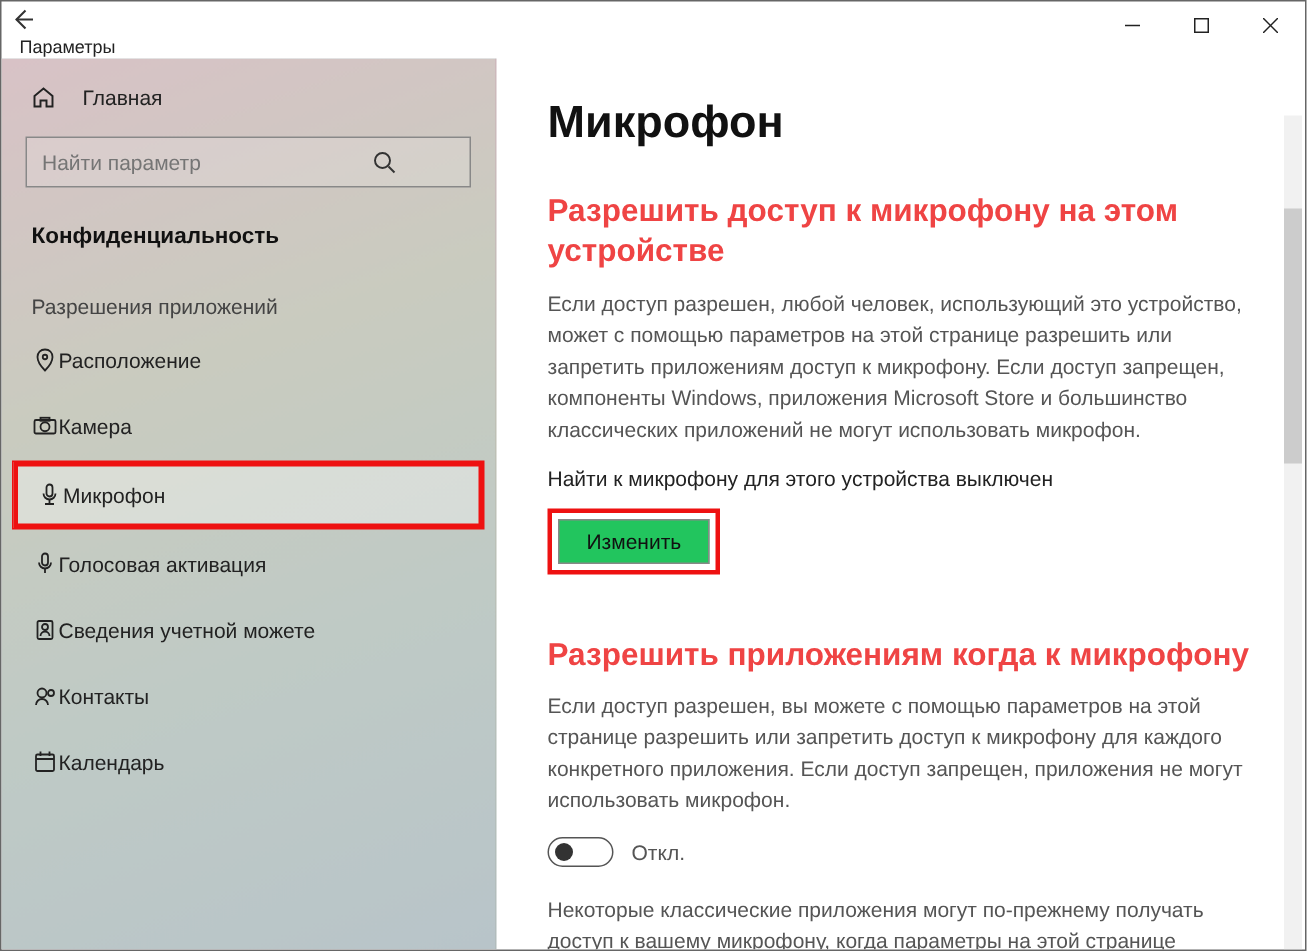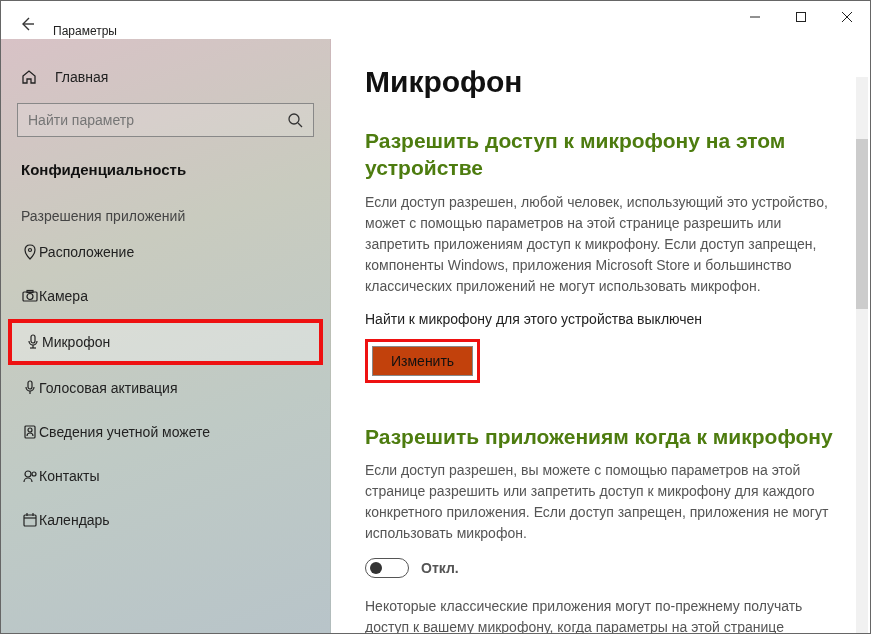--- a/index.html
+++ b/index.html
@@ -1,41 +1,41 @@
 <!DOCTYPE html>
 <html><head>
 <meta charset="utf-8">
 <style>
   * { box-sizing: border-box; margin: 0; padding: 0; }
   body { font-family: "Segoe UI", Tahoma, sans-serif; background:#fff; width:871px; height:634px; overflow:hidden; border:1px solid #666; position:relative;}
-  .titlebar { height:38px; display:flex; align-items:flex-end; padding-left:12px; border-bottom:1px solid transparent;}
+  .titlebar { height:38px; display:flex; align-items:flex-start; border-bottom:1px solid transparent;flex-direction:column;}
   .titlebar .back { width:28px; height:28px; display:flex; align-items:center; justify-content:center; color:#333;}
   .titlebar .title { font-size:12px; margin-left:12px; color:#222;}
   .win-controls { position:absolute; top:0; right:0; display:flex;}
   .win-controls div { width:46px; height:32px; display:flex; align-items:center; justify-content:center; color:#222; font-family:"Segoe MDL2 Assets", sans-serif;}
   .wrap { display:flex; height:calc(100% - 38px);}
-  .sidebar { width:330px; background:linear-gradient(160deg,#d8c2c6 0%, #c9cbbf 35%, #bfcac5 65%, #b8c4c9 100%); position:relative; padding-top:22px; border-right:1px solid rgba(0,0,0,.05); overflow:hidden;}
+  .sidebar { width:330px; background:linear-gradient(160deg,#d8c2c6 0%, #c9cbbf 35%, #bfcac5 65%, #b8c4c9 100%); position:relative; padding-top:10px; border-right:1px solid rgba(0,0,0,.05); overflow:hidden;}
   .home-row { display:flex; align-items:center; padding:8px 16px 8px 20px; gap:18px; color:#222; font-size:14px; margin-bottom:10px;}
-  .search-box { margin:0 16px 18px 16px; height:34px; border:1px solid #888; background:rgba(255,255,255,.15); display:flex; align-items:center; padding:0 10px; justify-content:space-between;}
+  .search-box { margin:0 16px 18px 16px; height:34px; border:1px solid #888; background:rgba(255,255,255,.15); display:flex; align-items:center; padding:0 10px; }
   .search-box input { background:transparent; border:none; outline:none; font-size:14px; color:#333; width:80%;}
   .section-title { font-weight:600; font-size:15px; padding:6px 20px 14px 20px; color:#111;margin-top:18px;}
   .subhead { font-size:14px; color:#444; padding:16px 20px 6px 20px;}
   .nav-item { display:flex; align-items:center; height:44px; padding:0 20px; font-size:14px; color:#222; cursor:pointer;}
   .nav-item.selected { background:rgba(255,255,255,.35);}
   .nav-item .ic { width:18px; height:18px; display:flex; align-items:center; justify-content:center; color:#222;}
   .highlight-red { border:3px solid #e11; outline:1px solid #e11; outline-offset:0;}
   .main { flex:1; position:relative; padding:26px 34px 0 34px; overflow:hidden;}
   .main h1 { font-size:30px; font-weight:600; color:#111; margin-bottom:28px;}
-  .main h2 { font-size:21px; font-weight:600; color:#4d7c0f; margin-bottom:10px; line-height:1.3;}
+  .main h2 { font-size:21px; font-weight:600; color:#ef4444; margin-bottom:10px; line-height:1.3;}
   .main p { font-size:14px; color:#555; line-height:1.5; margin-bottom:14px;}
   .status-line { font-size:14px; color:#222; margin-top:10px; margin-bottom:12px;}
-  .change-btn { display:inline-block; padding:6px 18px; border:1px solid #888; background:#c2410c; font-size:14px; color:#111; cursor:pointer;}
+  .change-btn { display:inline-block; padding:6px 18px; border:1px solid #888; background:#22c55e; font-size:14px; color:#111; cursor:pointer;}
   .change-wrap { display:inline-block; padding:4px; border:3px solid #e11; margin-bottom:30px;}
   .section-block { margin-bottom:10px;}
-  .toggle-row { display:flex; align-items:center; gap:12px; margin:10px 0 18px 0;font-weight:bold;}
+  .toggle-row { display:flex; align-items:center; gap:12px; margin:10px 0 18px 0;}
   .toggle { width:44px; height:20px; border:1px solid #555; border-radius:10px; position:relative; background:#fff;}
   .toggle .knob { width:12px; height:12px; border-radius:50%; background:#333; position:absolute; top:3px; left:4px;}
   .toggle-label { font-size:14px; color:#555;}
   .main-scroll { position:absolute; right:2px; top:100px; width:12px; height:170px; background:#ccc;}
   .main-scroll-track { position:absolute; right:2px; top:38px; bottom:0; width:12px; background:#f1f1f1;}
   svg { display:block;}
 </style>
 </head>
 <body>
 

